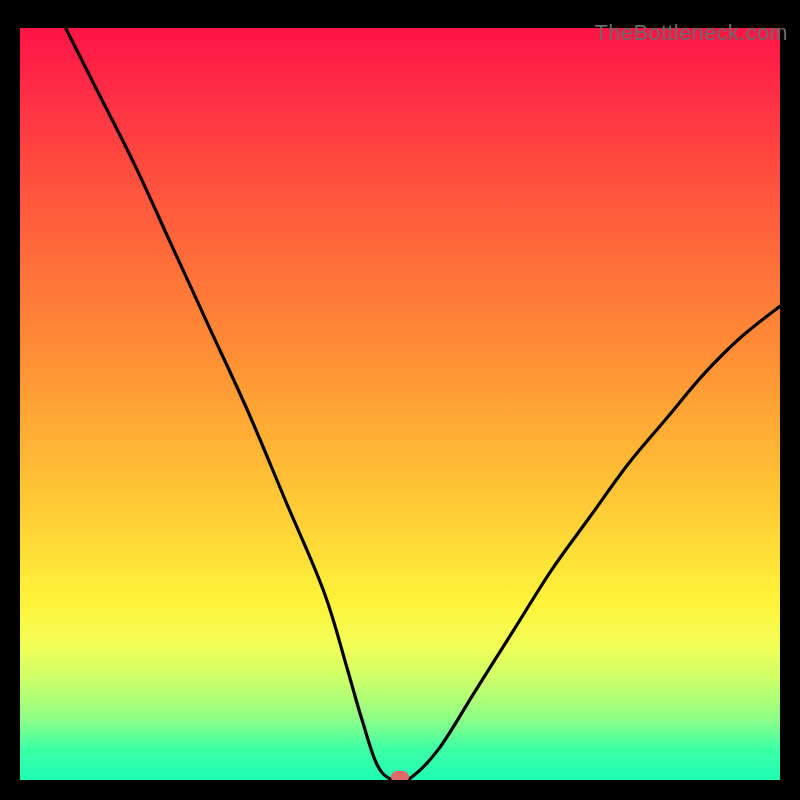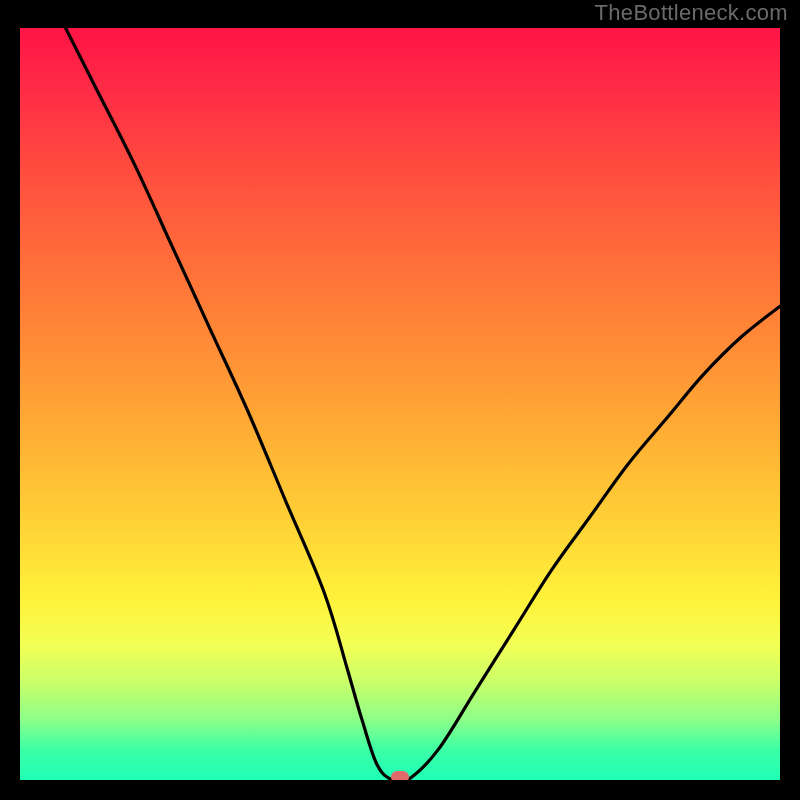--- a/index.html
+++ b/index.html
@@ -12,21 +12,21 @@
     font-family: Arial, Helvetica, sans-serif;
   }
   .frame {
     position: relative;
     width: 800px;
     height: 800px;
     background: #000;
   }
   .watermark {
     position: absolute;
-    top: 0;
+    top: 20px;
     right: 12px;
     color: #6a6a6a;
     font-size: 22px;
     font-weight: 500;
     letter-spacing: 0.3px;
     z-index: 10;
   }
   .plot-area {
     position: absolute;
     left: 20px;

